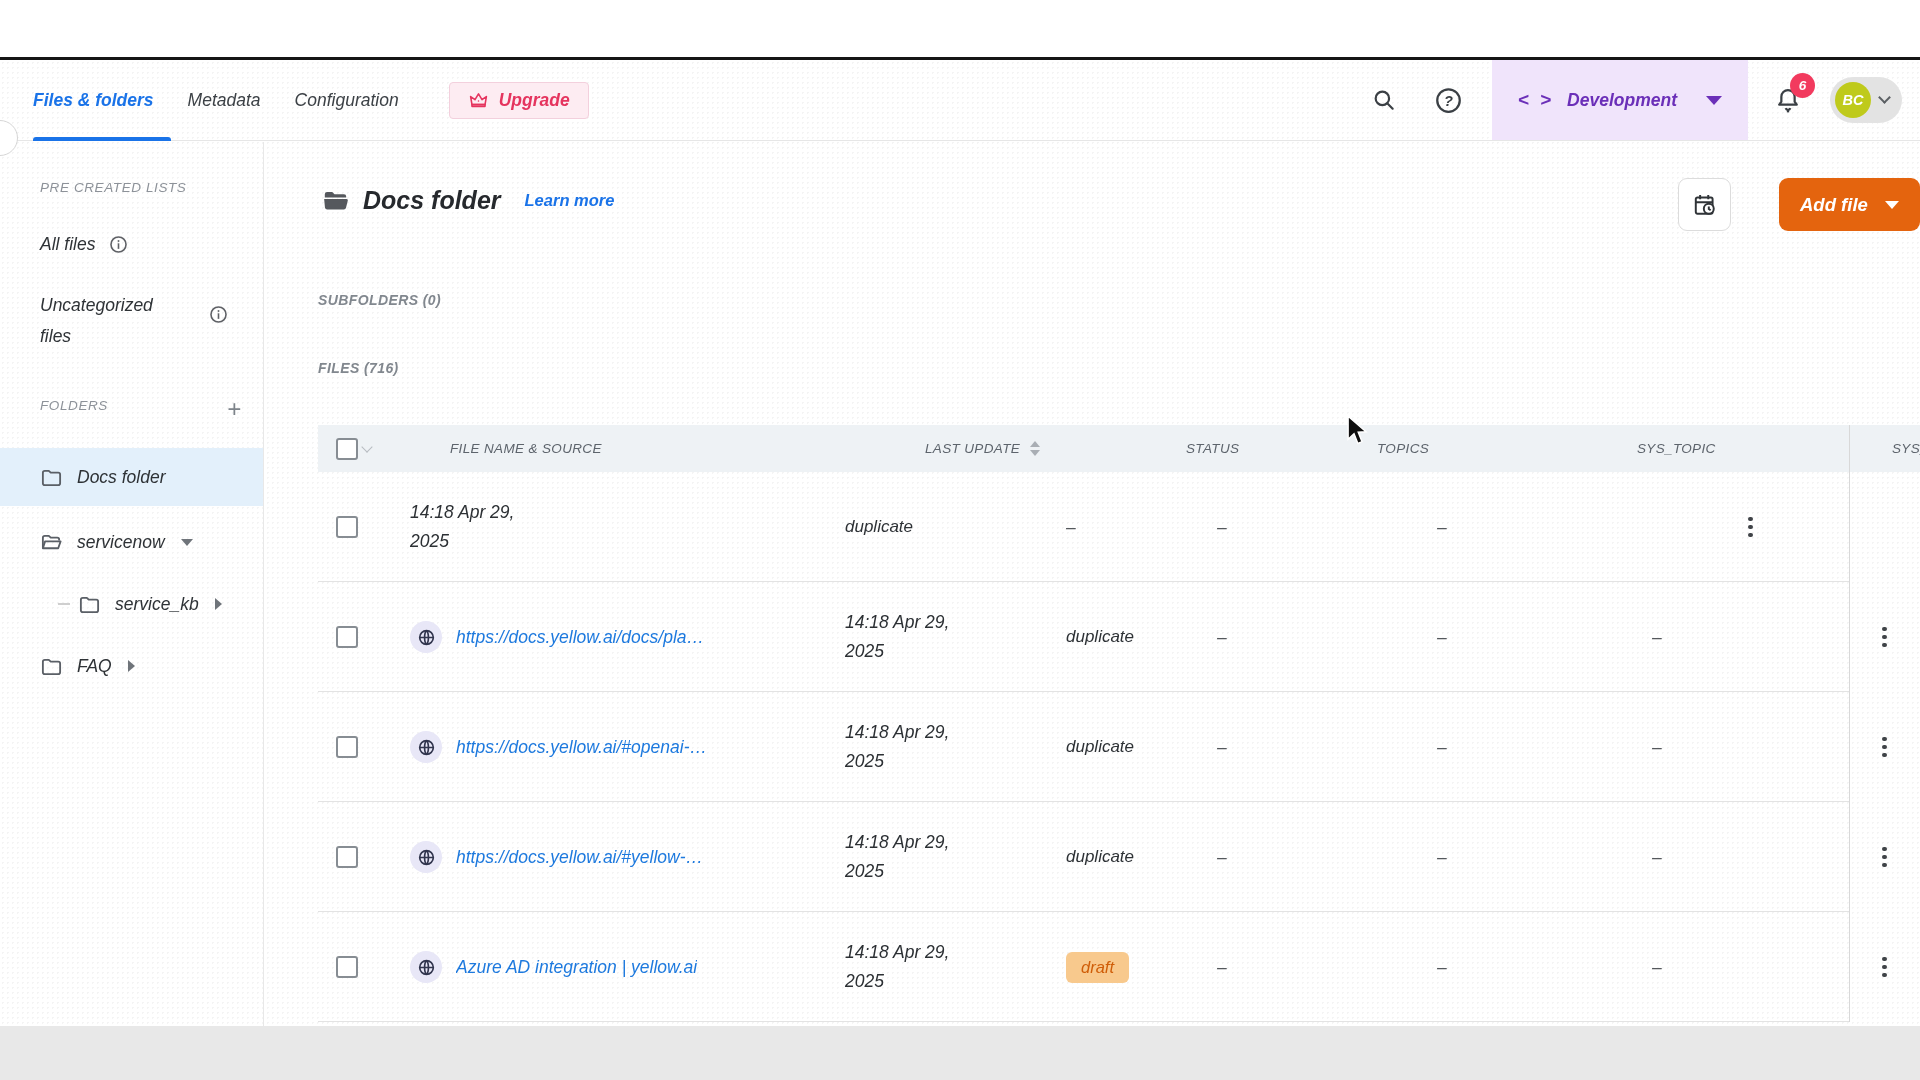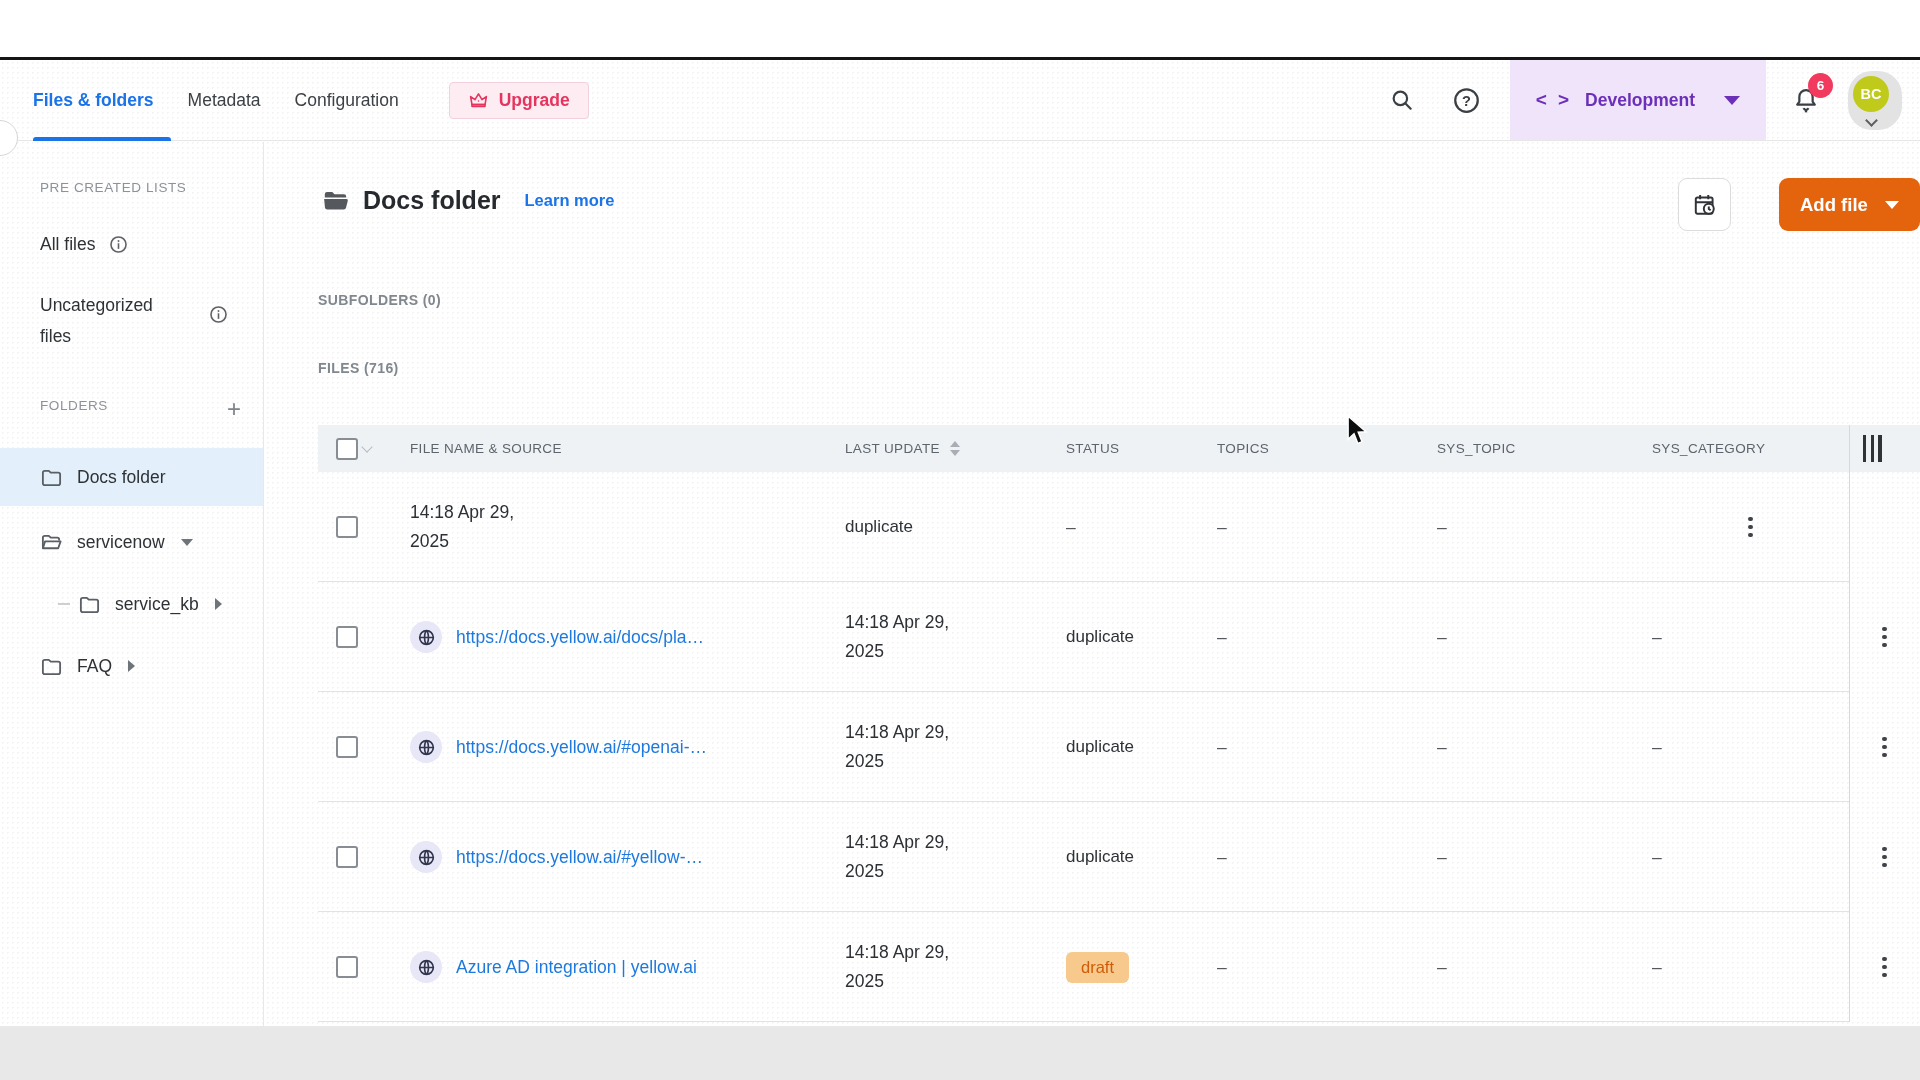--- a/index.html
+++ b/index.html
@@ -6,20 +6,21 @@
   html,body { margin:0; padding:0; }
   body {
     width:1920px; height:1080px; overflow:hidden;
     font-family:"Liberation Sans","DejaVu Sans",sans-serif;
     background:#ffffff; color:#2e3236;
   }
   .stage {
     position:relative; width:1920px; height:1080px;
     background-image:radial-gradient(rgba(0,0,0,0.045) 1px, transparent 1px);
     background-size:5px 5px;
+    font-style:italic;
   }
   
   .top-white { position:absolute; top:0; left:0; right:0; height:57px; background:#fff; }
   .top-black-line { position:absolute; top:57px; left:0; right:0; height:3px; background:#161616; }
   .app-header {
     position:absolute; top:60px; left:0; right:0; height:81px;
     border-bottom:1px solid #e6e6e6; display:flex; align-items:center;
   }
   .tabs { display:flex; gap:34px; margin-left:33px; align-items:center; }
   .tab { font-size:17.5px; color:#3c4146; cursor:pointer; white-space:nowrap; }
@@ -42,21 +43,21 @@
   .env-label { color:#6b2fb8; font-weight:700; font-size:17.5px; }
   .caret-down-purple { width:0; height:0; border-left:8px solid transparent; border-right:8px solid transparent; border-top:9px solid #6b2fb8; margin-left:16px; }
   .bell-wrap { position:relative; margin:0 28px 0 26px; cursor:pointer; }
   .notif-badge {
     position:absolute; top:-13px; right:-13px; width:25px; height:25px; border-radius:50%;
     background:#f23a5e; color:#fff; font-size:13.5px; font-weight:700;
     display:flex; align-items:center; justify-content:center;
   }
   .avatar-pill {
     background:#e3e3e3; border-radius:24px; padding:5px 13px 5px 5px;
-    display:flex; align-items:center; gap:9px; cursor:pointer;flex-direction:column;
+    display:flex; align-items:center; gap:9px; cursor:pointer;
   }
   .avatar-circle {
     width:36px; height:36px; border-radius:50%; background:#bfca1b; color:#fff;
     font-weight:700; font-size:14.5px; display:flex; align-items:center; justify-content:center;
   }
   .chev-small { width:9px; height:9px; border-right:2px solid #5b5f63; border-bottom:2px solid #5b5f63; transform:rotate(45deg); margin-top:-5px; }
   .collapse-knob {
     position:absolute; top:120px; left:-18px; width:36px; height:36px; border-radius:50%;
     background:#fff; border:1px solid #d6d6d6; z-index:6; cursor:pointer;
   }
@@ -77,21 +78,21 @@
   .page-title { font-size:25px; color:#26292d; font-weight:600; }
   .learn-more { margin-left:10px; color:#1a73e8; font-weight:700; font-size:16.5px; cursor:pointer; }
   .header-actions { position:absolute; top:178px; left:1678px; display:flex; gap:12px; }
   .calendar-btn { width:53px; height:53px; border:1px solid #dcdcdc; border-radius:9px; background:#fff; display:flex; align-items:center; justify-content:center; cursor:pointer; }
   .add-file-btn { height:53px; background:#e4640e; border-radius:9px; color:#fff; font-weight:700; font-size:18.5px; display:flex; align-items:center; gap:17px; padding:0 21px; cursor:pointer;margin-left:36px; }
   .caret-down-white { width:0; height:0; border-left:7px solid transparent; border-right:7px solid transparent; border-top:8px solid #fff; }
   .sec-label { position:absolute; left:318px; font-size:14px; color:#81878e; font-weight:700; letter-spacing:0.4px; }
   
   .table { position:absolute; left:318px; top:425px; width:1602px; }
   .tgrid { display:grid; grid-template-columns:92px 435px 221px 151px 220px 215px 197px 71px; align-items:center; }
-  .thead { height:47px; background:#eef2f5; }
+  .thead { height:47px; background:#eef2f5;gap:40px; }
   .th { font-size:13.5px; color:#5d646c; letter-spacing:0.35px; font-weight:500; display:flex; align-items:center; }
   .trow { height:110px; position:relative; }
   .row-sep { position:absolute; bottom:0; left:0; width:1531px; height:1px; background:#e3e3e3; }
   .cb-cell { padding-left:18px; display:flex; align-items:center; gap:5px; }
   .checkbox { width:22px; height:22px; border:2px solid #878d93; border-radius:3px; background:#fff; cursor:pointer; flex:none; }
   .th-chev { width:8px; height:8px; border-right:1.8px solid #b7bcc1; border-bottom:1.8px solid #b7bcc1; transform:rotate(45deg); margin-top:-4px; }
   .name-cell { display:flex; align-items:center; gap:14px; padding-right:24px; min-width:0; }
   .globe-wrap { width:32px; height:32px; border-radius:50%; background:#e8e7f7; display:flex; align-items:center; justify-content:center; flex:none; }
   .file-link { color:#1d79de; font-size:17.5px; white-space:nowrap; overflow:hidden; cursor:pointer; }
   .date-cell { font-size:17.5px; color:#2c3034; line-height:29px; }

